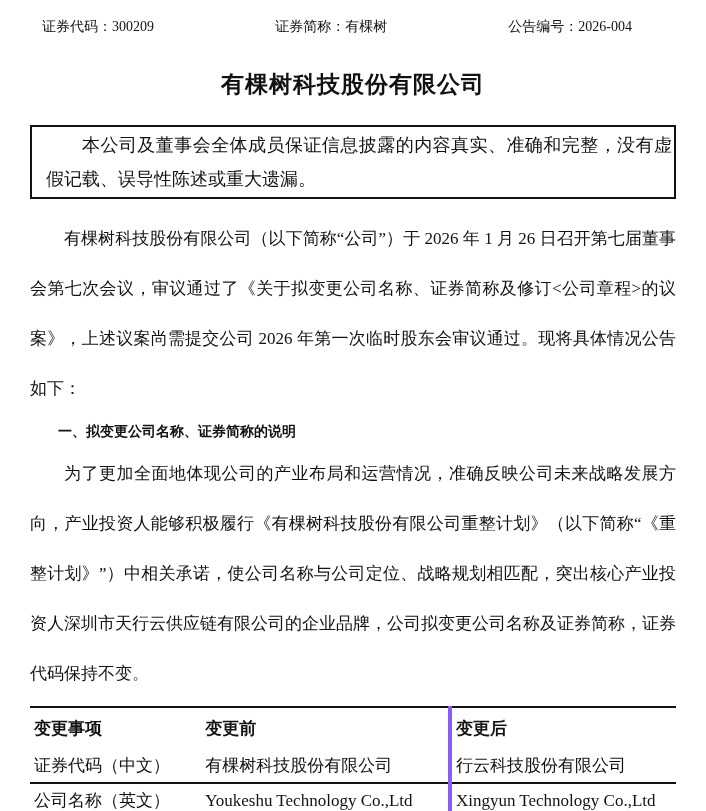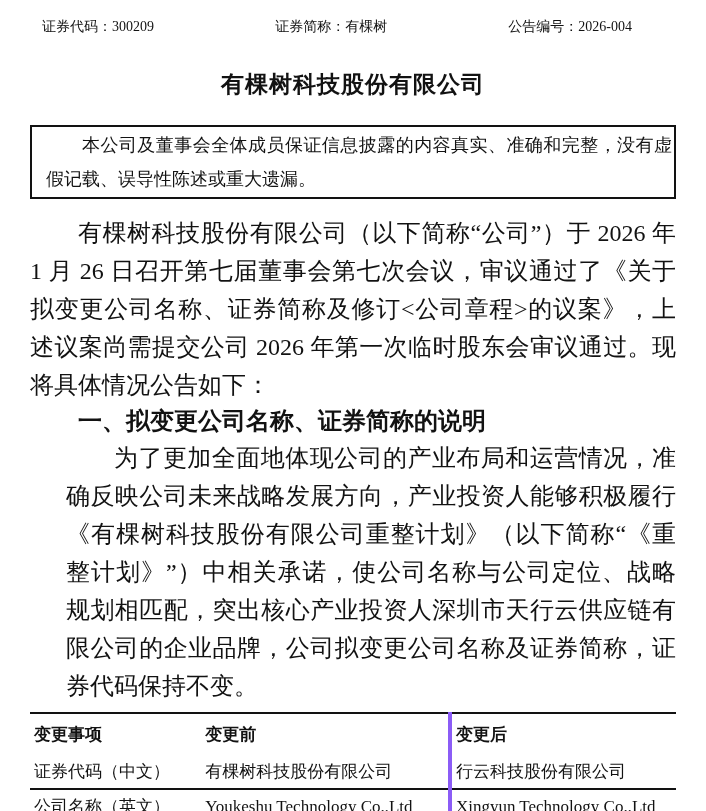--- a/index.html
+++ b/index.html
@@ -44,28 +44,28 @@
     padding: 1px 2px 1px 14px;
   }
   .disclaimer-box p {
     font-size: 18px;
     line-height: 34px;
     text-indent: 2em;
     text-align: justify;
   }
   .para {
     margin-top: 15px;
-    font-size: 24px;
-    line-height: 38px;
+    font-size: 17px;
+    line-height: 50px;
     text-indent: 2em;
     text-align: justify;
   }
-  .para.flow { margin-top: 0; margin-left: 36px; }
+  .para.flow { margin-top: 0; }
   .section-heading {
-    font-size: 24px;
+    font-size: 14px;
     font-weight: bold;
     line-height: 35px;
     text-indent: 2em;
   }
   table.changes {
     margin-top: 7px;
     width: 646px;
     border-collapse: collapse;
     table-layout: fixed;
     border-top: 2px solid #121212;

